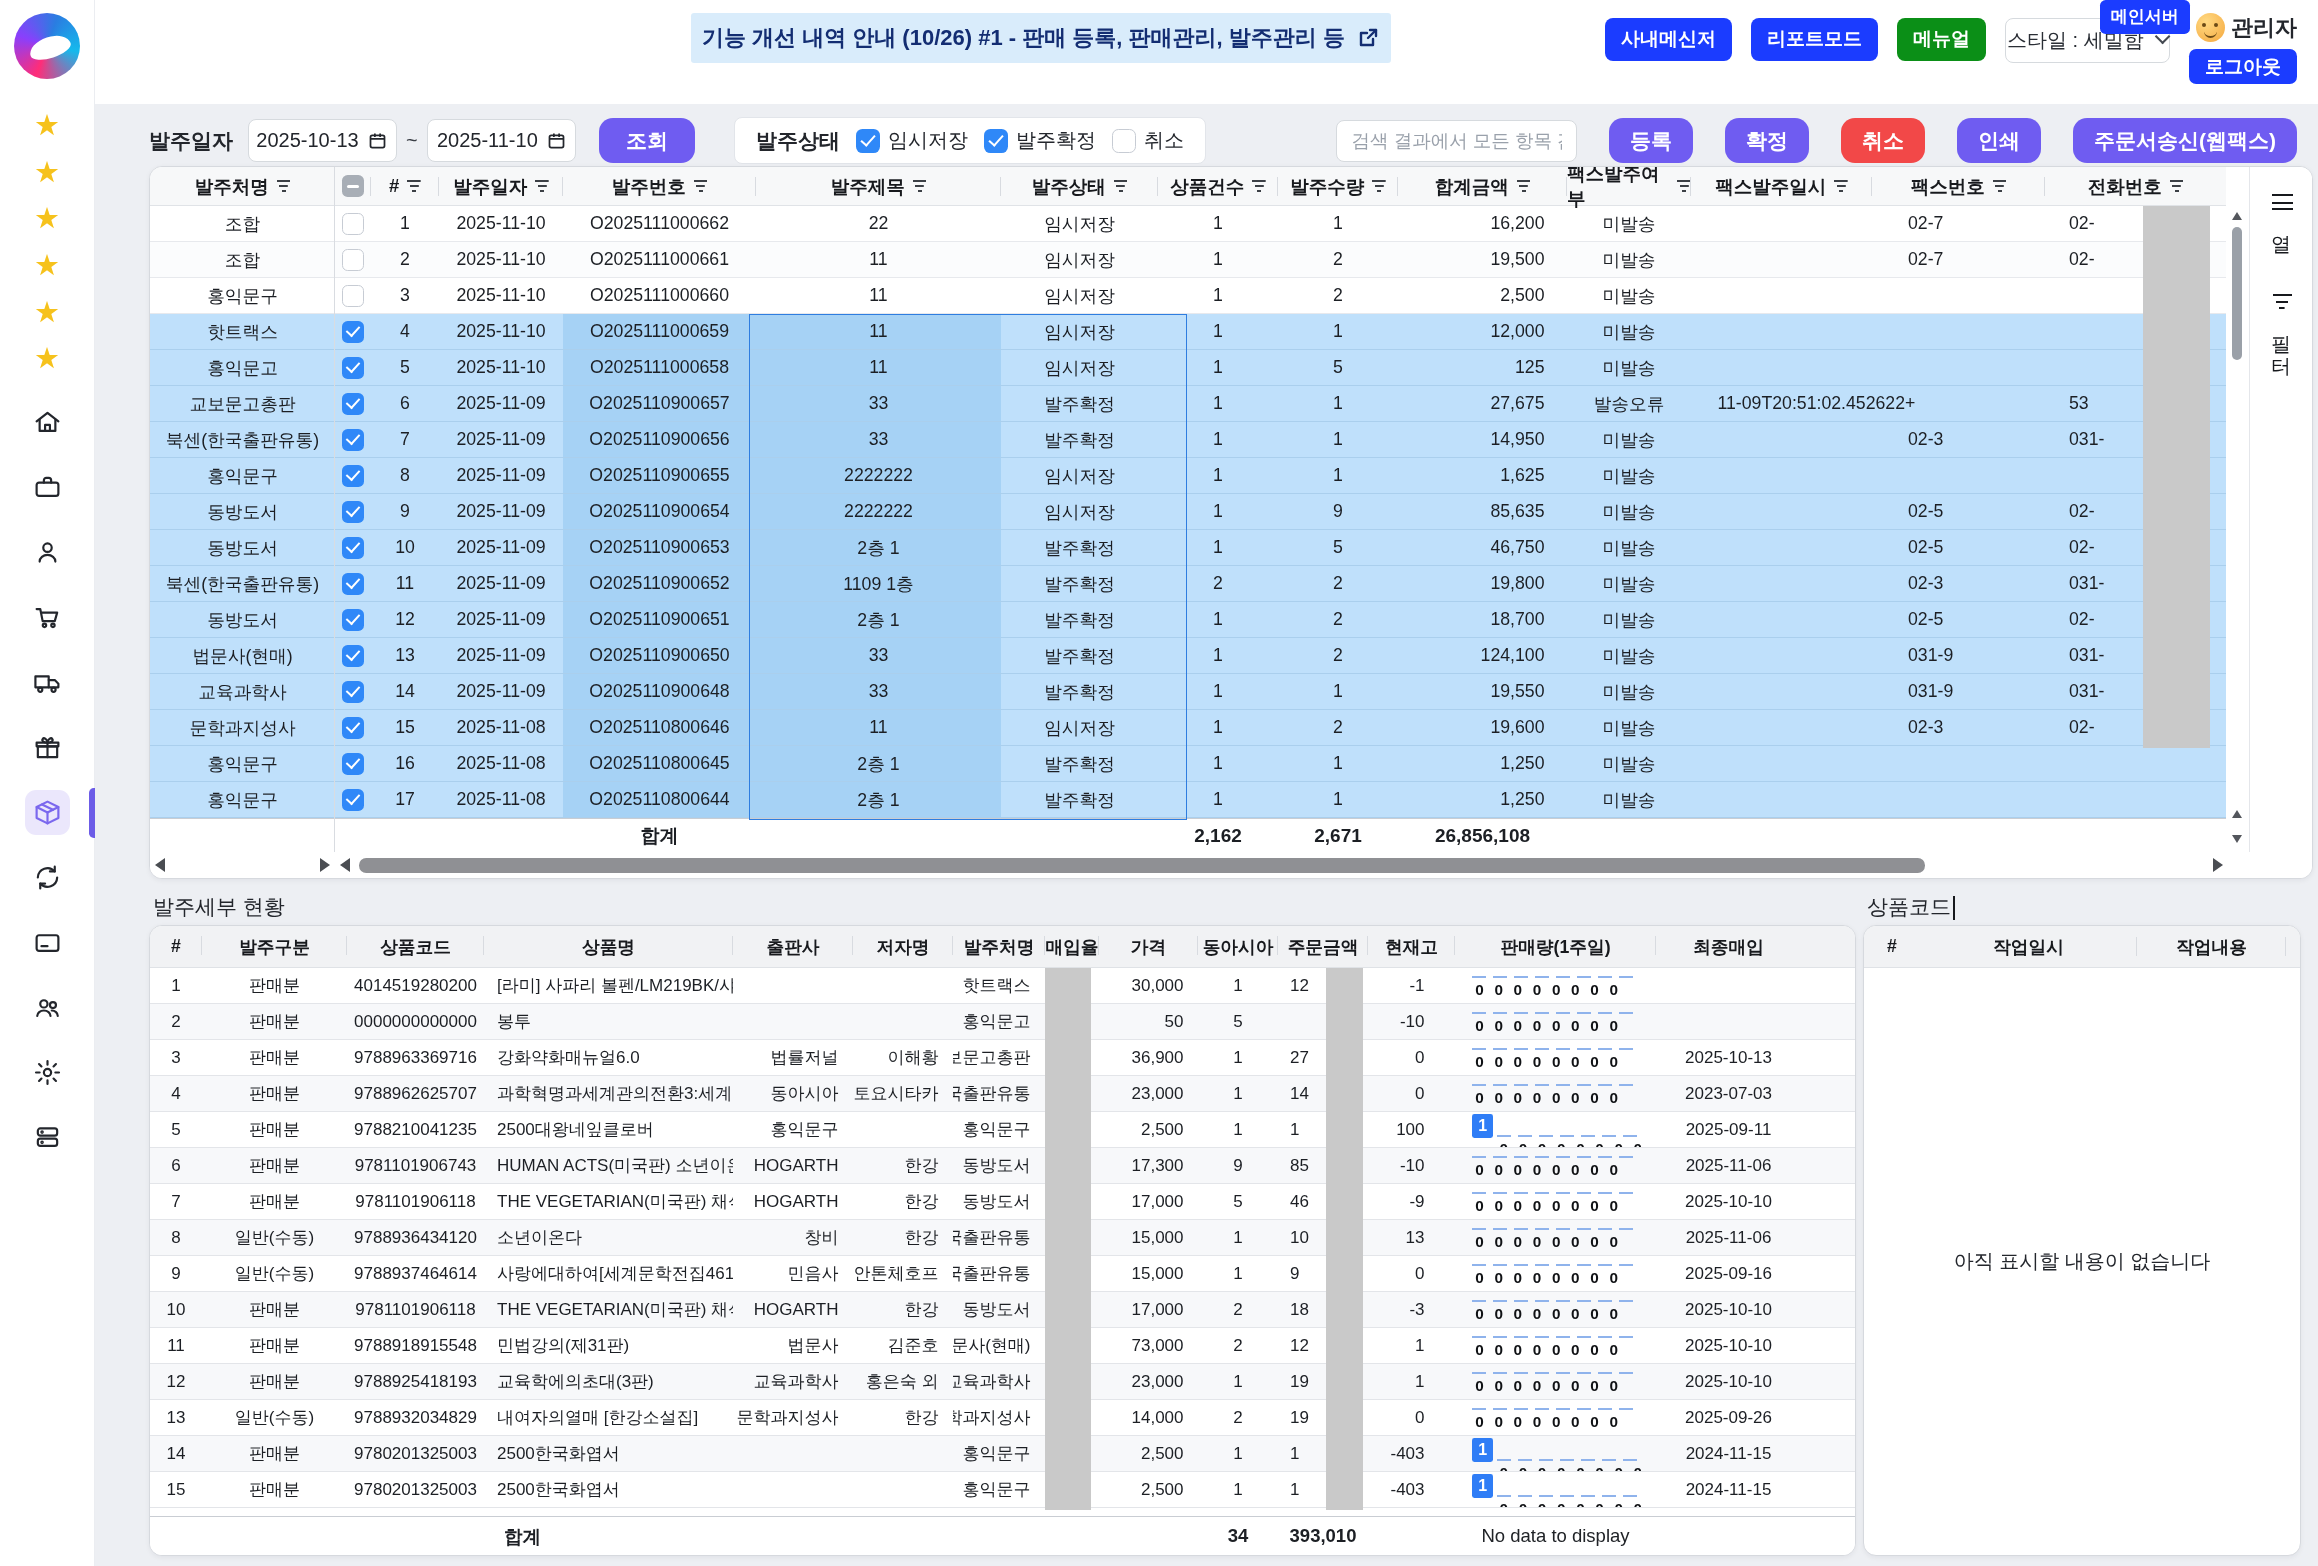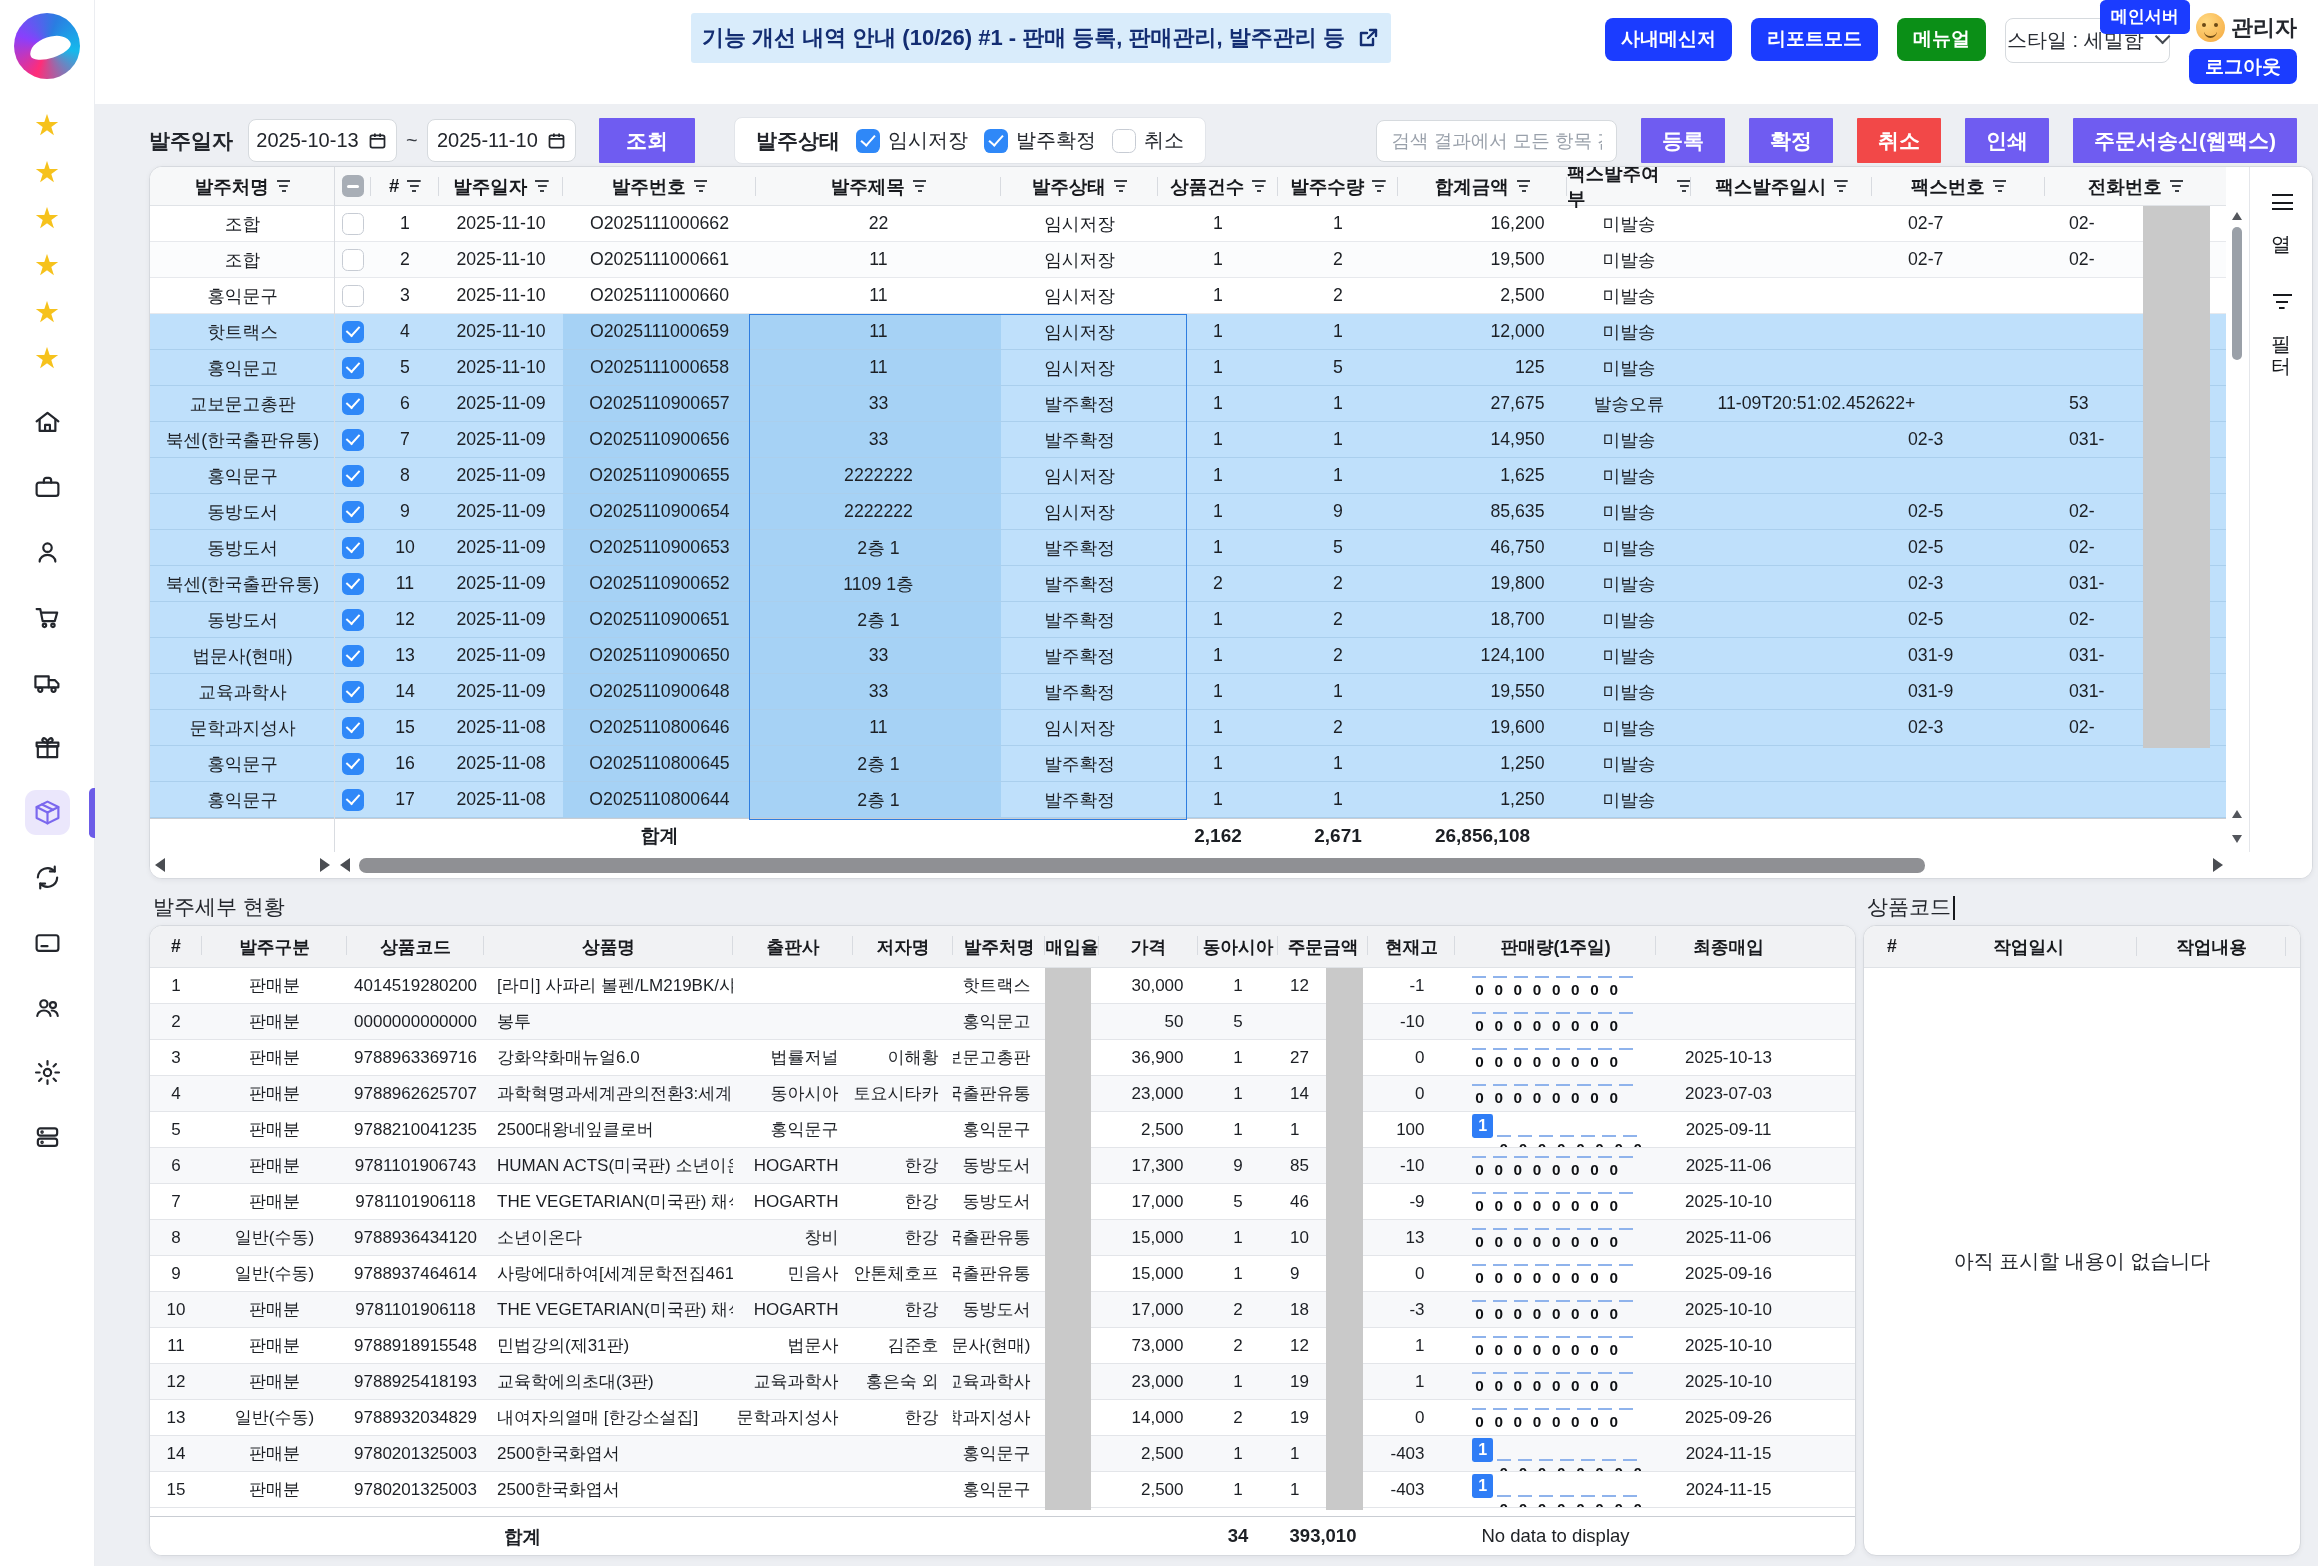--- a/index.html
+++ b/index.html
@@ -57,37 +57,37 @@
 
   
   .filterbar { position:absolute; left:149px; right:22px; top:117px; height:47px;
       display:flex; align-items:center; justify-content:space-between; }
   .fleft, .fright { display:flex; align-items:center; }
   .flabel { font-size:21px; font-weight:bold; color:#23262c; margin-right:14.5px; }
   .dateinput { width:149px; height:43px; background:#fff; border:0.8px solid #d6dade; border-radius:8px;
       display:flex; align-items:center; justify-content:center; gap:8px; font-size:20px; color:#23262c; }
   .dateinput svg { width:21px; height:21px; stroke:#23262c; fill:none; stroke-width:2; }
   .tilde { margin:0 9.6px; font-size:20px; color:#3a3e45; }
-  .btn { height:45px; border:none; border-radius:1px; color:#fff; font-weight:bold; font-size:21px;
+  .btn { height:45px; border:none; border-radius:14px; color:#fff; font-weight:bold; font-size:21px;
       display:flex; align-items:center; justify-content:center; cursor:pointer; }
   .btn.purple { background:#6f5cf1; }
   .btn.red { background:#f24848; }
   .searchbtn { width:96px; margin-left:22.5px; }
   .statusgroup { margin-left:39px; height:47px; background:#fff; border:0.8px solid #e2e5ea; border-radius:8px;
       display:flex; align-items:center; gap:16px; padding:0 21px; }
   .cbx { width:24px; height:24px; border-radius:6.4px; position:relative; flex:none; }
   .cbx.on { background:#2f88f8; }
   .cbx.on::after { content:""; position:absolute; left:8px; top:3.2px; width:6.4px; height:12px;
       border-right:2.8px solid #fff; border-bottom:2.8px solid #fff; transform:rotate(42deg); }
   .cbx.off { background:#fff; border:1.6px solid #c7ccd4; }
   .statusitem { display:flex; align-items:center; gap:8px; font-size:20px; color:#23262c; }
   .searchinput { width:241px; height:42px; background:#fff; border:0.8px solid #d6dade; border-radius:8px;
       font-size:18.5px; padding:0 14.5px; color:#23262c; font-family:inherit; }
   .searchinput::placeholder { color:#9aa1ab; }
-  .fright .btn { margin-left:24px; padding:0 21px; }
+  .fright .btn { margin-left:32px; padding:0 21px; }
 
   
   .ordercard { position:absolute; left:149px; top:166px; width:2164px; height:713px; background:#fff;
       border:0.8px solid #d6d9de; border-radius:13px; box-shadow:0 1.6px 4.8px rgba(16,24,40,.05);
       display:flex; overflow:hidden; }
   .frozen { width:185px; flex:none; border-right:0.8px solid #d9dce1; display:flex; flex-direction:column; }
   .mainpane { width:1891px; flex:none; position:relative; display:flex; flex-direction:column; overflow:hidden; }
   .hrow { height:39px; flex:none; display:flex; align-items:center; background:#f7f8f9;
       border-bottom:1.6px solid #e0e3e7; font-weight:bold; font-size:18.5px; color:#17191d; }
   .hcell { height:100%; display:flex; align-items:center; justify-content:center; gap:8px; position:relative; flex:none; }

